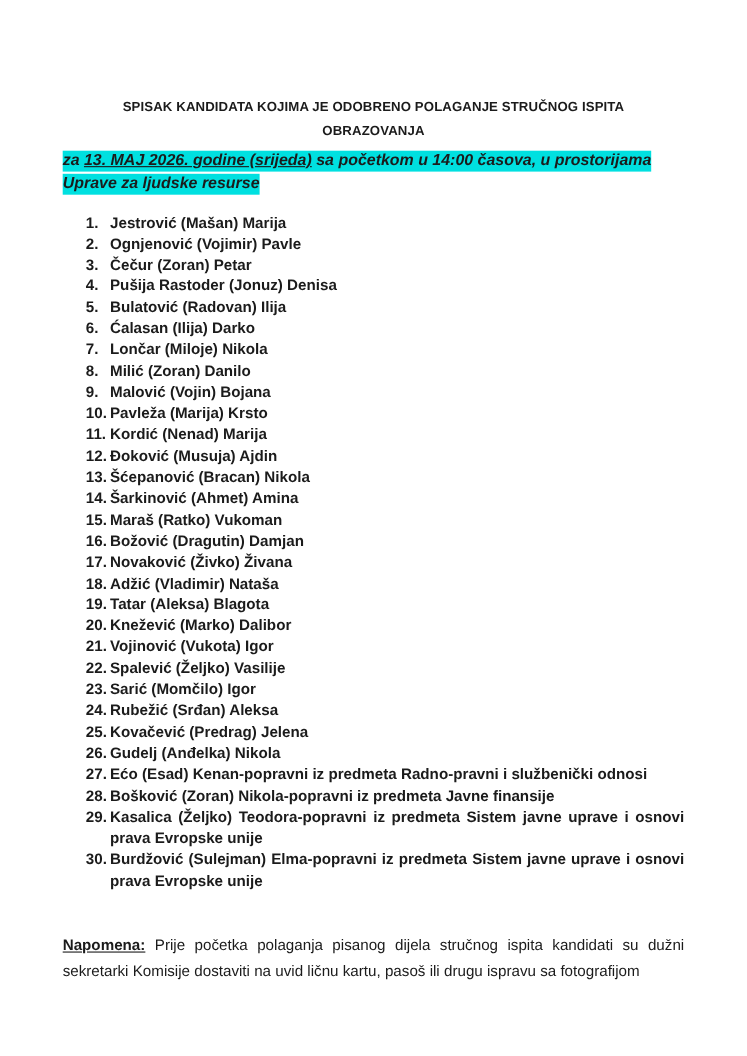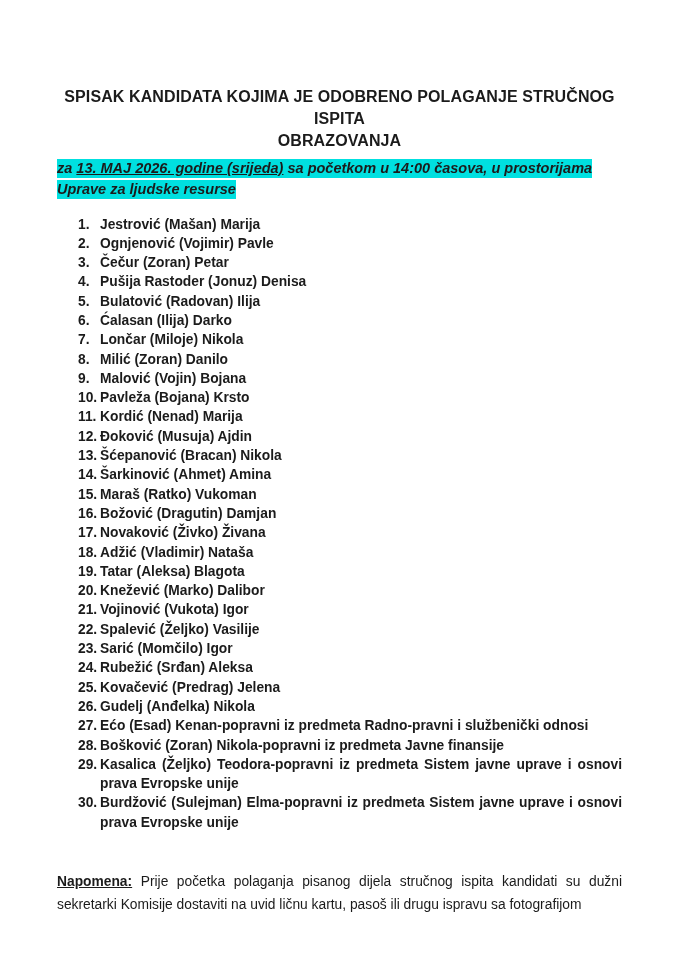--- a/index.html
+++ b/index.html
@@ -13,21 +13,21 @@
   }
   .page {
     box-sizing: border-box;
     width: 679px;
     height: 960px;
     padding: 86px 57px 0 57px;
   }
   .doc-title {
     text-align: center;
     font-weight: bold;
-    font-size: 16px;
+    font-size: 12px;
     line-height: 22px;
     letter-spacing: 0.1px;
   }
   .schedule {
     margin-top: 6px;
     text-align: left;
     font-weight: bold;
     font-style: italic;
     font-size: 14.5px;
     line-height: 21px;
@@ -111,21 +111,21 @@
       <li>
         <span class="num">8.</span>
         <span class="txt">Milić (Zoran) Danilo</span>
       </li>
       <li>
         <span class="num">9.</span>
         <span class="txt">Malović (Vojin) Bojana</span>
       </li>
       <li>
         <span class="num">10.</span>
-        <span class="txt">Pavleža (Bojana) Krsto</span>
+        <span class="txt">Pavleža (Marija) Krsto</span>
       </li>
       <li>
         <span class="num">11.</span>
         <span class="txt">Kordić (Nenad) Marija</span>
       </li>
       <li>
         <span class="num">12.</span>
         <span class="txt">Đoković (Musuja) Ajdin</span>
       </li>
       <li>

